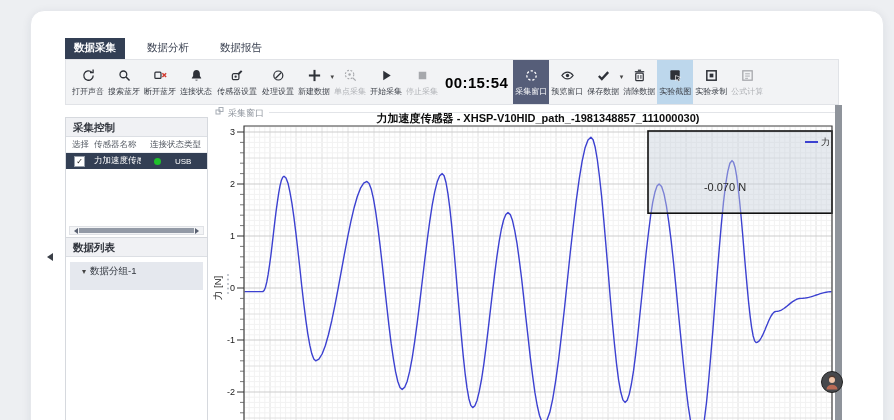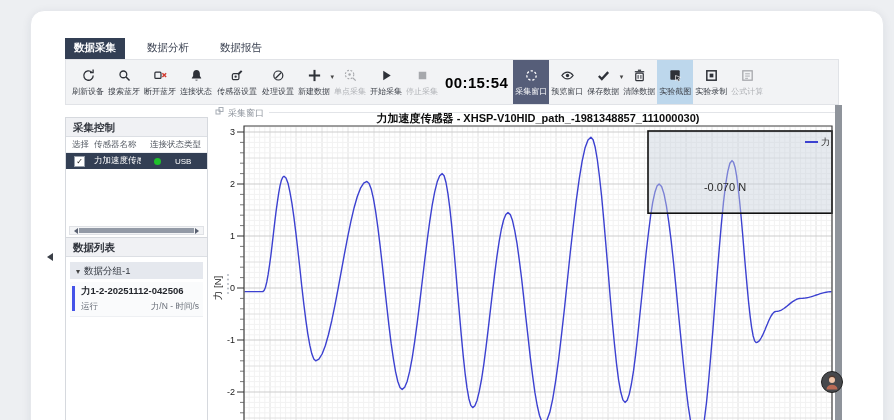--- a/index.html
+++ b/index.html
@@ -44,22 +44,22 @@
        line-height:9px;text-align:center;color:#111;box-sizing:content-box;}
   .srow .rc-name{width:56px;padding-left:9px;box-sizing:border-box;white-space:nowrap;overflow:hidden;}
   .dot{width:7px;height:7px;border-radius:50%;background:#1fc12b;margin-left:13px;}
   .rc-type{margin-left:14px;font-size:8px;}
   .hscroll{position:absolute;left:3px;right:3px;bottom:3px;height:9px;display:flex;align-items:stretch;
            background:#f3f4f6;border:1px solid #e0e2e6;box-sizing:border-box;}
   .harrow{width:9px;display:flex;align-items:center;justify-content:center;background:#f3f4f6;}
   .tri-l{width:0;height:0;border:3px solid transparent;border-right:4px solid #596070;}
   .tri-r{width:0;height:0;border:3px solid transparent;border-left:4px solid #596070;}
   .hthumb{flex:1;background:#939aa6;margin:1px 0;}
-  .grp{position:absolute;left:4px;right:4px;top:24px;height:17px;background:#e5e8ee;font-size:9.5px;
-       color:#2f343c;line-height:17px;padding-left:6px;box-sizing:border-box;}
+  .grp{position:absolute;left:4px;right:4px;top:24px;height:28px;background:#e5e8ee;font-size:9.5px;
+       color:#2f343c;line-height:17px;padding-left:12px;box-sizing:border-box;}
   .grp .caret{font-size:8px;margin-right:4px;color:#444;}
   .ditem{position:absolute;left:4px;right:4px;top:44px;height:34px;background:#fafbfc;border-bottom:1px solid #eef0f3;}
   .dbar{position:absolute;left:2px;top:4px;width:3px;bottom:5px;background:#4553e8;}
   .dtitle{position:absolute;left:11px;top:3px;font-size:9.5px;font-weight:bold;color:#23262c;white-space:nowrap;}
   .dmeta{position:absolute;left:11px;right:4px;top:19px;font-size:8.5px;color:#6a707a;display:flex;
          justify-content:space-between;}
   .collapse{position:absolute;left:12px;top:242px;width:0;height:0;border:4px solid transparent;
             border-right:6px solid #3a3f47;}
   
   .chart-panel{position:absolute;left:180px;top:94px;width:632px;height:316px;}
@@ -77,21 +77,21 @@
       </div>
 
     <div class="toolbar">
         <div class="tb-item">
           <span class="tb-icon">
             <svg viewBox="0 0 16 16">
               <path d="M13 8a5 5 0 1 1-1.5-3.5" fill="none" stroke="currentColor" stroke-width="1.4"></path>
               <path d="M12.9 1.6v3.3H9.6" fill="none" stroke="currentColor" stroke-width="1.4"></path>
             </svg>
           </span>
-          <span class="tb-label">刷新设备</span>
+          <span class="tb-label">打开声音</span>
         </div>
         <div class="tb-item">
           <span class="tb-icon">
             <svg viewBox="0 0 16 16">
               <circle cx="6.8" cy="6.8" r="3.6" fill="none" stroke="currentColor" stroke-width="1.4"></circle>
               <line x1="9.6" y1="9.6" x2="13.4" y2="13.4" stroke="currentColor" stroke-width="1.6"></line>
             </svg>
           </span>
           <span class="tb-label">搜索蓝牙</span>
         </div>
@@ -261,28 +261,20 @@
         <span class="harrow">
             <span class="tri-r"></span>
           </span>
       </div>
     </div>
 
     <div class="panel panel-data">
       <div class="panel-h">数据列表</div>
       <div class="grp">
         <span class="caret">▾</span><span>数据分组-1</span>
-      </div>
-      <div class="ditem">
-        <span class="dbar"></span>
-        <span class="dtitle">力1-2-20251112-042506</span>
-        <span class="dmeta">
-          <span>运行</span>
-          <span>力/N - 时间/s</span>
-        </span>
       </div>
     </div>
 
     <div class="chart-panel"><svg width="632" height="316" viewBox="0 0 632 316">
           <defs>
             <clipPath id="plotclip">
               <rect x="33.5" y="21.5" width="587" height="294"></rect>
             </clipPath>
           </defs>
           <rect x="5" y="5" width="4" height="4" fill="none" stroke="#a7adb5" stroke-width="1"></rect>

